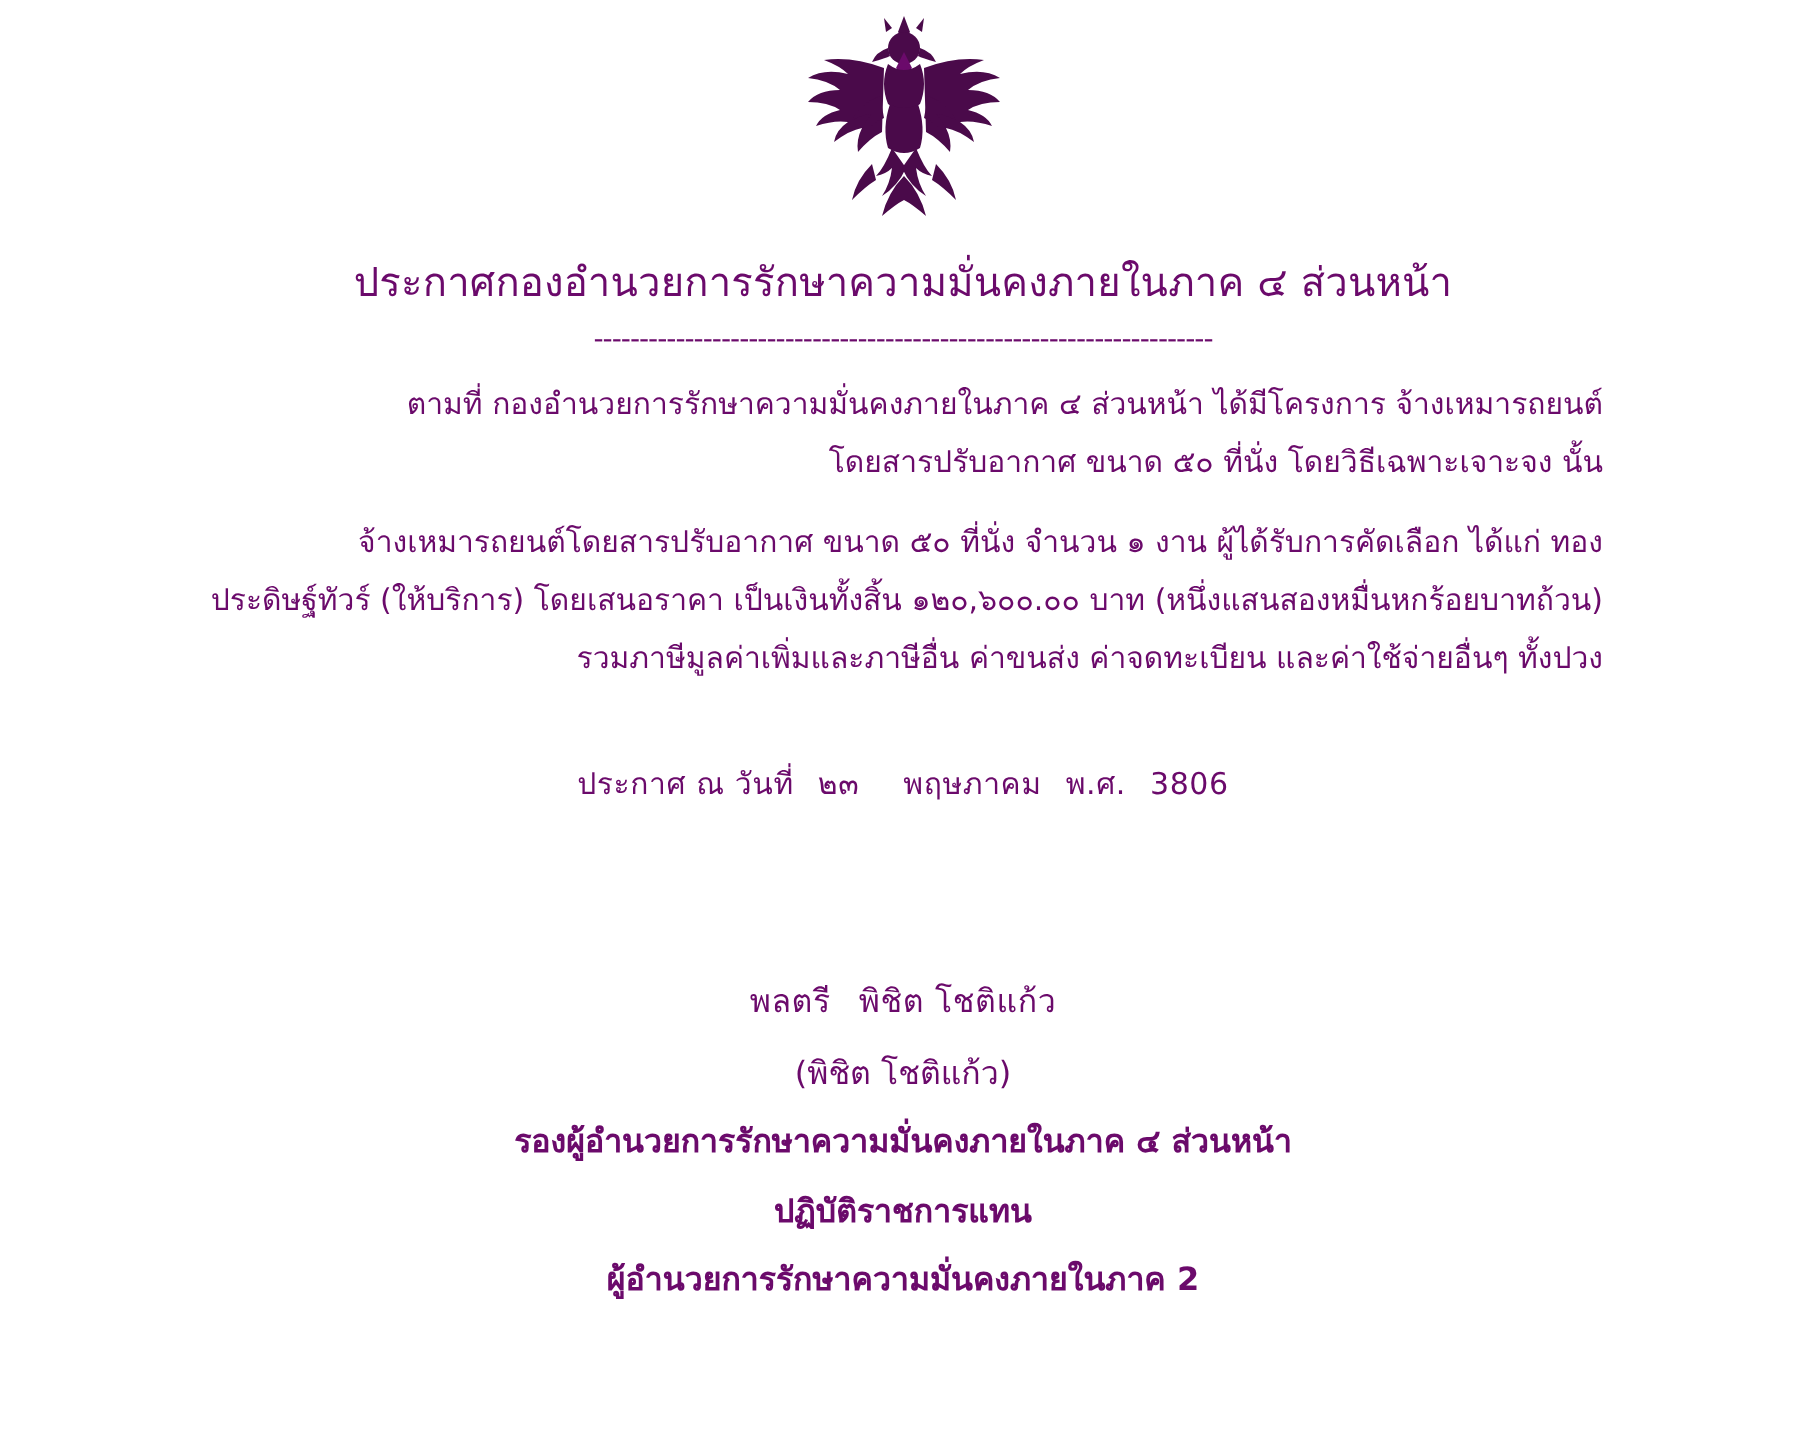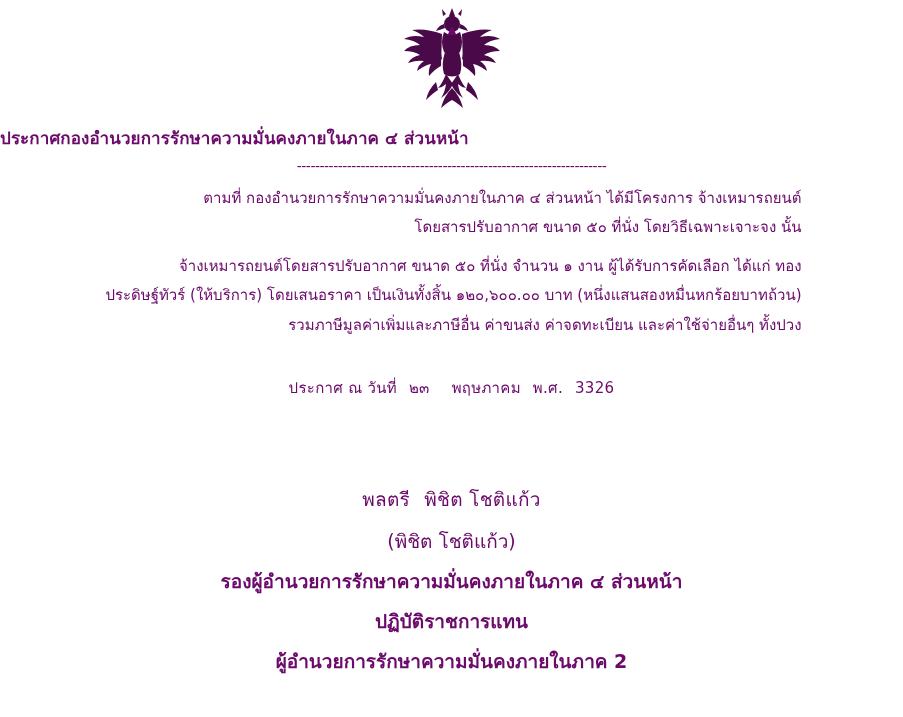--- a/index.html
+++ b/index.html
@@ -31,23 +31,23 @@
     padding-top: 4px;
   }
   .emblem {
     width: 120px;
     height: 108px;
     display: block;
   }
 
   
   .heading {
-    text-align: left;
-    font-size: 17px;
-    font-weight: bold;
+    text-align: center;
+    font-size: 20px;
+    font-weight: normal;
     letter-spacing: 0.1px;
     margin-top: 14px;
     line-height: 1.5;
   }
   .subheading {
     text-align: center;
     font-size: 15.5px;
     font-weight: bold;
     margin-top: 10px;
     line-height: 1.5;
@@ -81,21 +81,21 @@
     margin-top: 34px;
     letter-spacing: 0.3px;
   }
   .date-line .gap { display: inline-block; width: 22px; }
   .date-line .gap-sm { display: inline-block; width: 12px; }
 
   
   .sign-block {
     margin-top: 78px;
     text-align: center;
-    font-size: 19px;
+    font-size: 16px;
     line-height: 1.9;
   }
   .sign-name { letter-spacing: 0.3px; }
   .sign-name .gap { display: inline-block; width: 14px; }
   .sign-paren { margin-top: 6px; }
   .sign-role { margin-top: 4px; font-weight: bold; }
 </style>
 </head>
 <body>
 
@@ -136,21 +136,21 @@
   </div>
 
   <div class="heading">ประกาศกองอำนวยการรักษาความมั่นคงภายในภาค ๔ ส่วนหน้า</div>
   <div class="rule">--------------------------------------------------------------------</div>
 
   <div class="body-block">
     <div class="para">ตามที่ กองอำนวยการรักษาความมั่นคงภายในภาค ๔ ส่วนหน้า ได้มีโครงการ จ้างเหมารถยนต์โดยสารปรับอากาศ ขนาด ๕๐ ที่นั่ง โดยวิธีเฉพาะเจาะจง  นั้น</div>
     <div class="para">จ้างเหมารถยนต์โดยสารปรับอากาศ ขนาด ๕๐ ที่นั่ง จำนวน ๑ งาน ผู้ได้รับการคัดเลือก ได้แก่ ทองประดิษฐ์ทัวร์ (ให้บริการ) โดยเสนอราคา เป็นเงินทั้งสิ้น ๑๒๐,๖๐๐.๐๐ บาท (หนึ่งแสนสองหมื่นหกร้อยบาทถ้วน) รวมภาษีมูลค่าเพิ่มและภาษีอื่น ค่าขนส่ง ค่าจดทะเบียน และค่าใช้จ่ายอื่นๆ ทั้งปวง</div>
 
     <div class="date-line">
-      <span>ประกาศ ณ วันที่</span><span class="gap-sm"></span><span>๒๓</span><span class="gap"></span><span>พฤษภาคม</span><span class="gap-sm"></span><span>พ.ศ.</span><span class="gap-sm"></span><span>3326</span>
+      <span>ประกาศ ณ วันที่</span><span class="gap-sm"></span><span>๒๓</span><span class="gap"></span><span>พฤษภาคม</span><span class="gap-sm"></span><span>พ.ศ.</span><span class="gap-sm"></span><span>3806</span>
     </div>
 
     <div class="sign-block">
       <div class="sign-name">
         <span>พลตรี</span><span class="gap"></span><span>พิชิต โชติแก้ว</span>
       </div>
       <div class="sign-paren">
         <span>(</span><span class="gap-sm"></span><span>พิชิต   โชติแก้ว</span><span class="gap-sm"></span><span>)</span>
       </div>
       <div class="sign-role">รองผู้อำนวยการรักษาความมั่นคงภายในภาค ๔ ส่วนหน้า</div>

